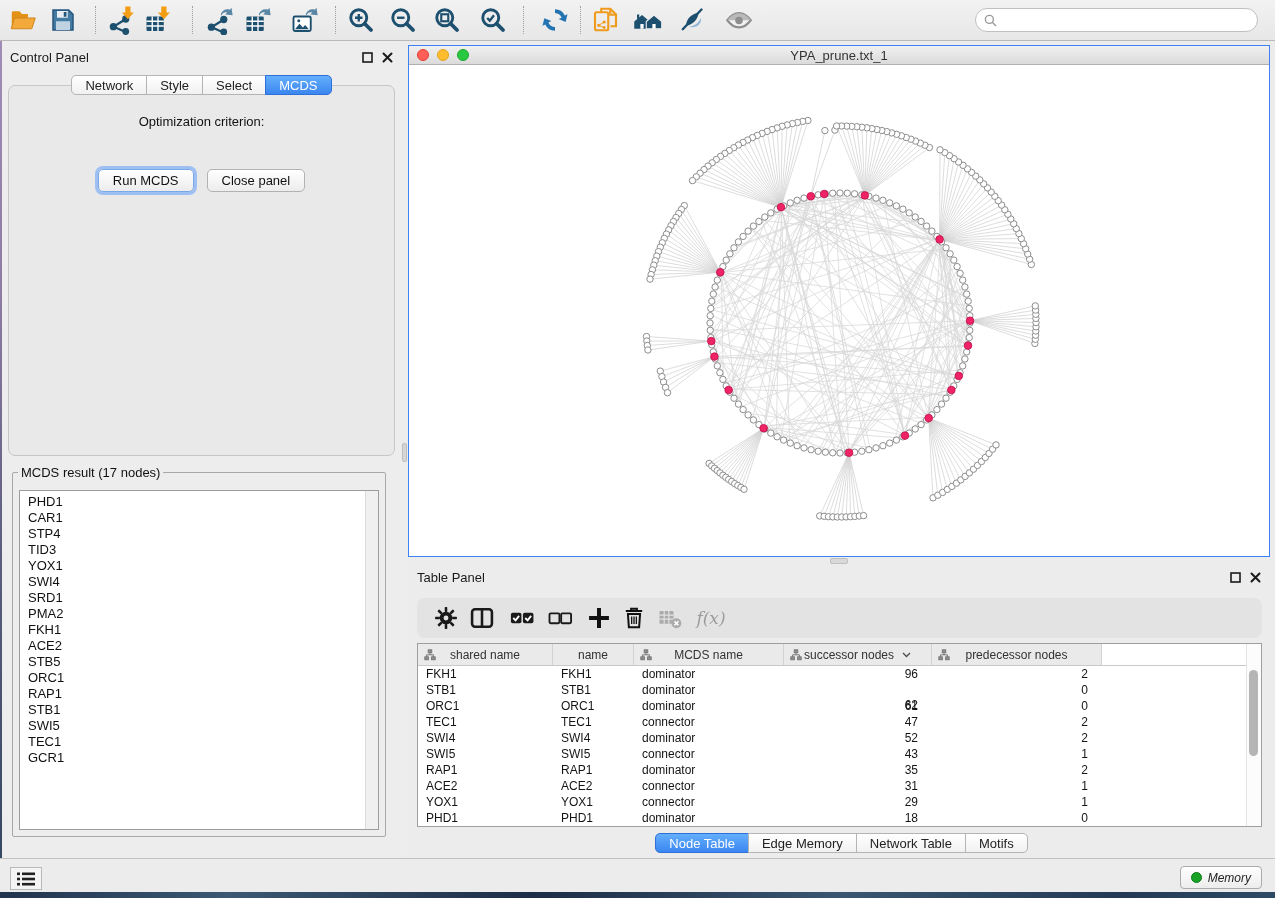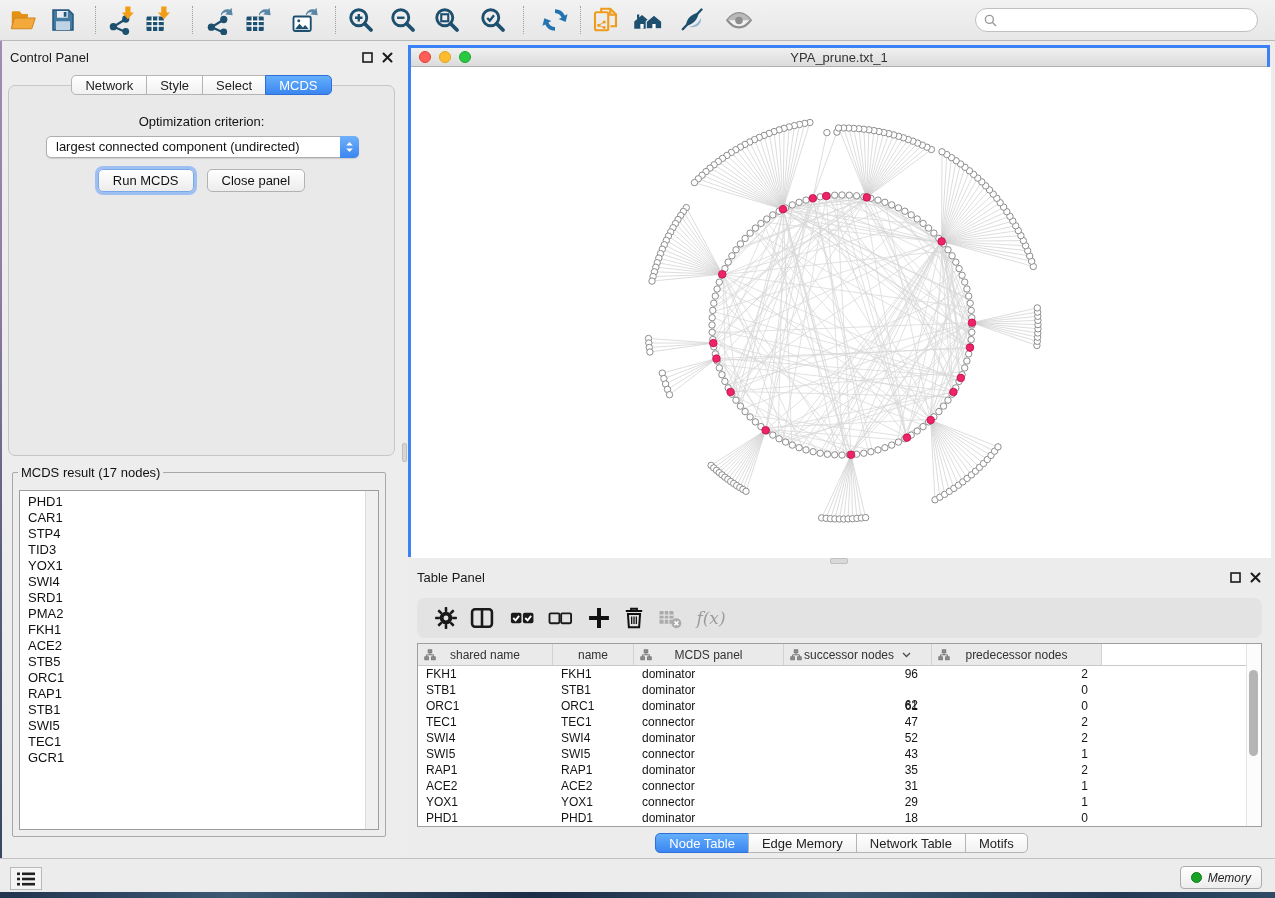--- a/index.html
+++ b/index.html
@@ -61,21 +61,21 @@
 
   
   .v-div { position:absolute; left:401px; top:41px; width:7px; height:817px; background:#ececec; }
   .v-handle { position:absolute; left:1px; top:402px; width:5px; height:19px; background:#d6d6d6;
               border:1px solid #bdbdbd; border-radius:2px; }
   .h-handle { position:absolute; left:830px; top:558px; width:18px; height:6px; background:#d9d9d9;
               border:1px solid #c0c0c0; border-radius:2px; }
 
   
   .net-window { position:absolute; left:408px; top:45px; width:862px; height:512px; background:#fff;
-                border:3px solid #3b82f6; }
+                border:1px solid #3b82f6; }
   .titlebar { height:19px; background:linear-gradient(#f0f0f0,#dbdbdb); border-bottom:1px solid #b0b0b0;
               position:relative; display:flex; align-items:center; justify-content:center;
               font-size:13px; color:#333; }
   .lights { position:absolute; left:8px; top:3px; display:flex; gap:8px; }
   .light { width:12px; height:12px; border-radius:50%; }
   .light.red { background:#ff5f57; border:1px solid #e33e32; }
   .light.yellow { background:#febc2e; border:1px solid #e0a522; }
   .light.green { background:#28c840; border:1px solid #1da62f; }
   .net-canvas { position:relative; width:860px; height:491px; background:#fff; overflow:hidden; }
 
@@ -256,29 +256,20 @@
         </span>
     </div>
     <div class="seg-bar" id="cpTabs">
         <div class="seg-tab">Network</div>
         <div class="seg-tab">Style</div>
         <div class="seg-tab">Select</div>
         <div class="seg-tab active">MCDS</div>
       </div>
     <div class="cp-content">
       <div class="opt-label">Optimization criterion:</div>
-      <div class="dropdown">
-        <span>largest connected component (undirected)</span>
-        <span class="dd-cap">
-            <svg width="9" height="12" viewBox="0 0 9 12">
-              <path d="M1.2 4.4L4.5 1l3.3 3.4z" fill="#fff"></path>
-              <path d="M1.2 7.6L4.5 11l3.3-3.4z" fill="#fff"></path>
-            </svg>
-          </span>
-      </div>
       <div class="btn-row">
         <button class="btn focus-ring">Run MCDS</button>
         <button class="btn">Close panel</button>
       </div>
     </div>
     <fieldset class="mcds-fieldset">
       <legend>MCDS result (17 nodes)</legend>
       <div class="list-box">
         <div class="list-items" id="resultList">
             <div class="list-item">PHD1</div>
@@ -1050,21 +1041,21 @@
           </div>
           <div class="th" style="width: 150px;">
             <svg class="tree" width="12" height="12" viewBox="0 0 12 12">
               <g fill="#8f8f8f" stroke="#6e6e6e" stroke-width=".8">
                 <rect x="4.2" y="0.8" width="3.6" height="3"></rect>
                 <rect x="0.8" y="7.8" width="3.6" height="3"></rect>
                 <rect x="7.6" y="7.8" width="3.6" height="3"></rect>
               </g>
               <path d="M6 3.8v2M2.6 7.8v-2h6.8v2" fill="none" stroke="#6e6e6e" stroke-width=".9"></path>
             </svg>
-            <span>MCDS panel</span>
+            <span>MCDS name</span>
           </div>
           <div class="th" style="width: 148px;">
             <svg class="tree" width="12" height="12" viewBox="0 0 12 12">
               <g fill="#8f8f8f" stroke="#6e6e6e" stroke-width=".8">
                 <rect x="4.2" y="0.8" width="3.6" height="3"></rect>
                 <rect x="0.8" y="7.8" width="3.6" height="3"></rect>
                 <rect x="7.6" y="7.8" width="3.6" height="3"></rect>
               </g>
               <path d="M6 3.8v2M2.6 7.8v-2h6.8v2" fill="none" stroke="#6e6e6e" stroke-width=".9"></path>
             </svg>

